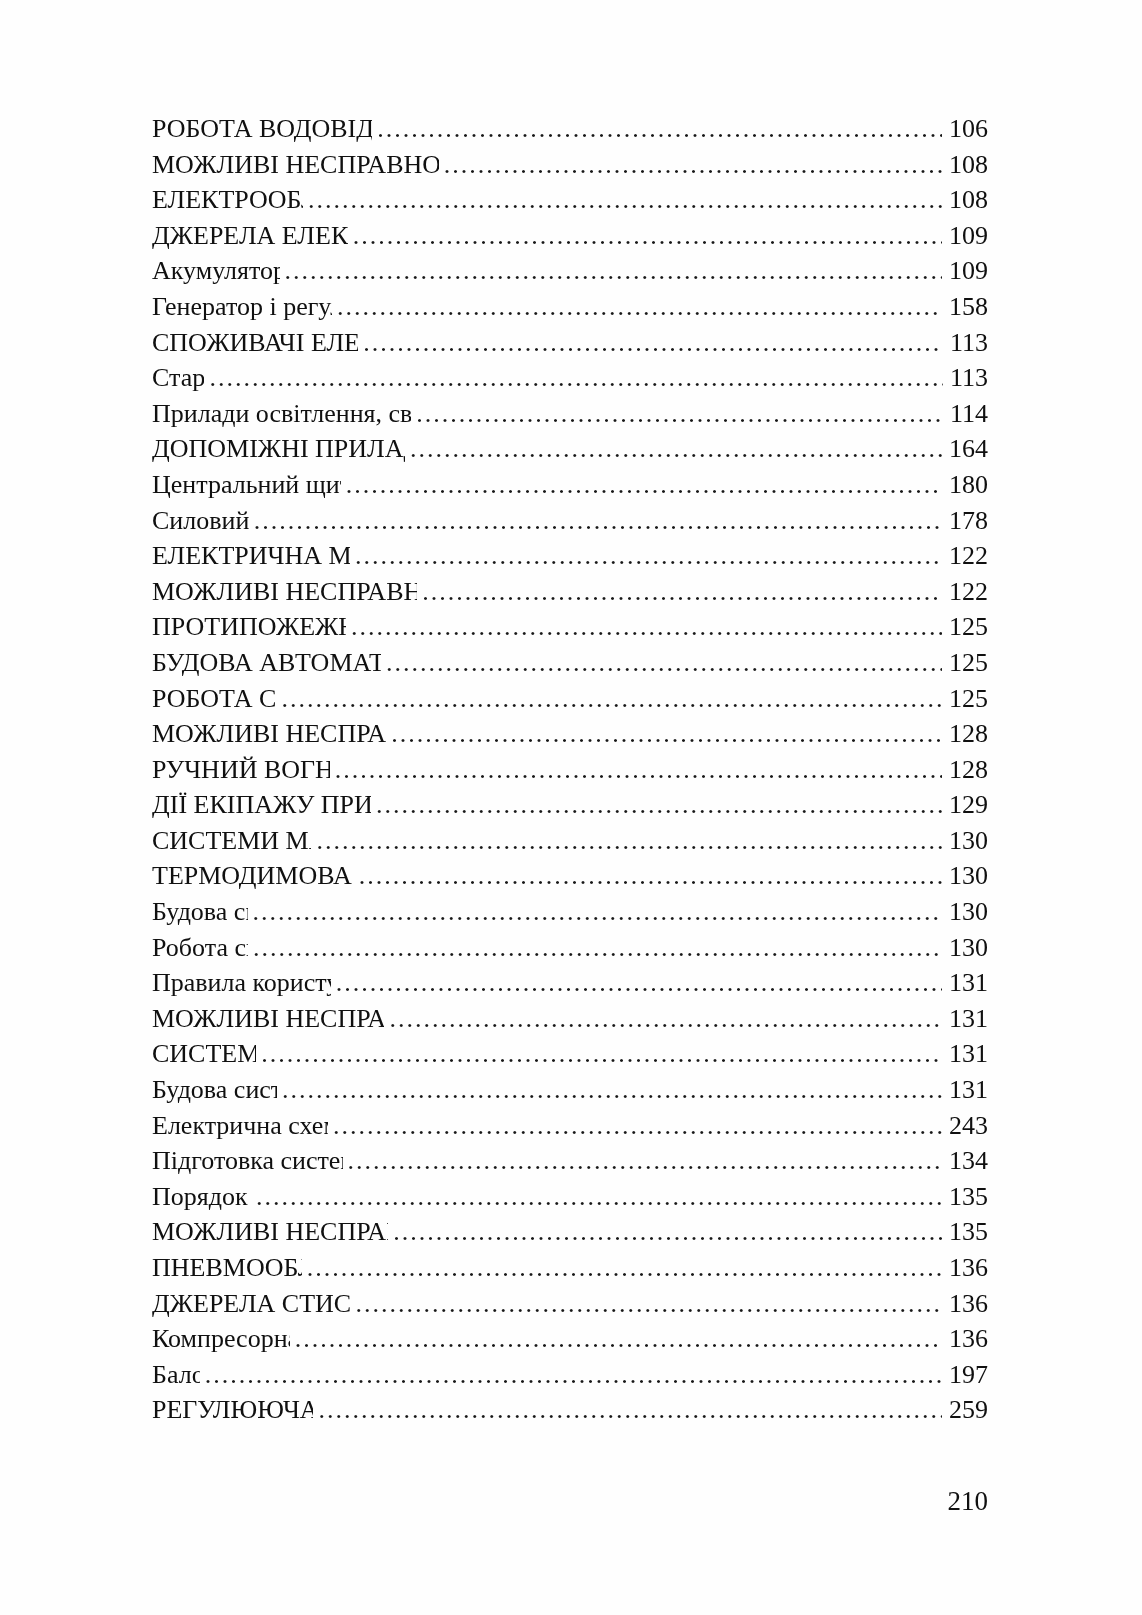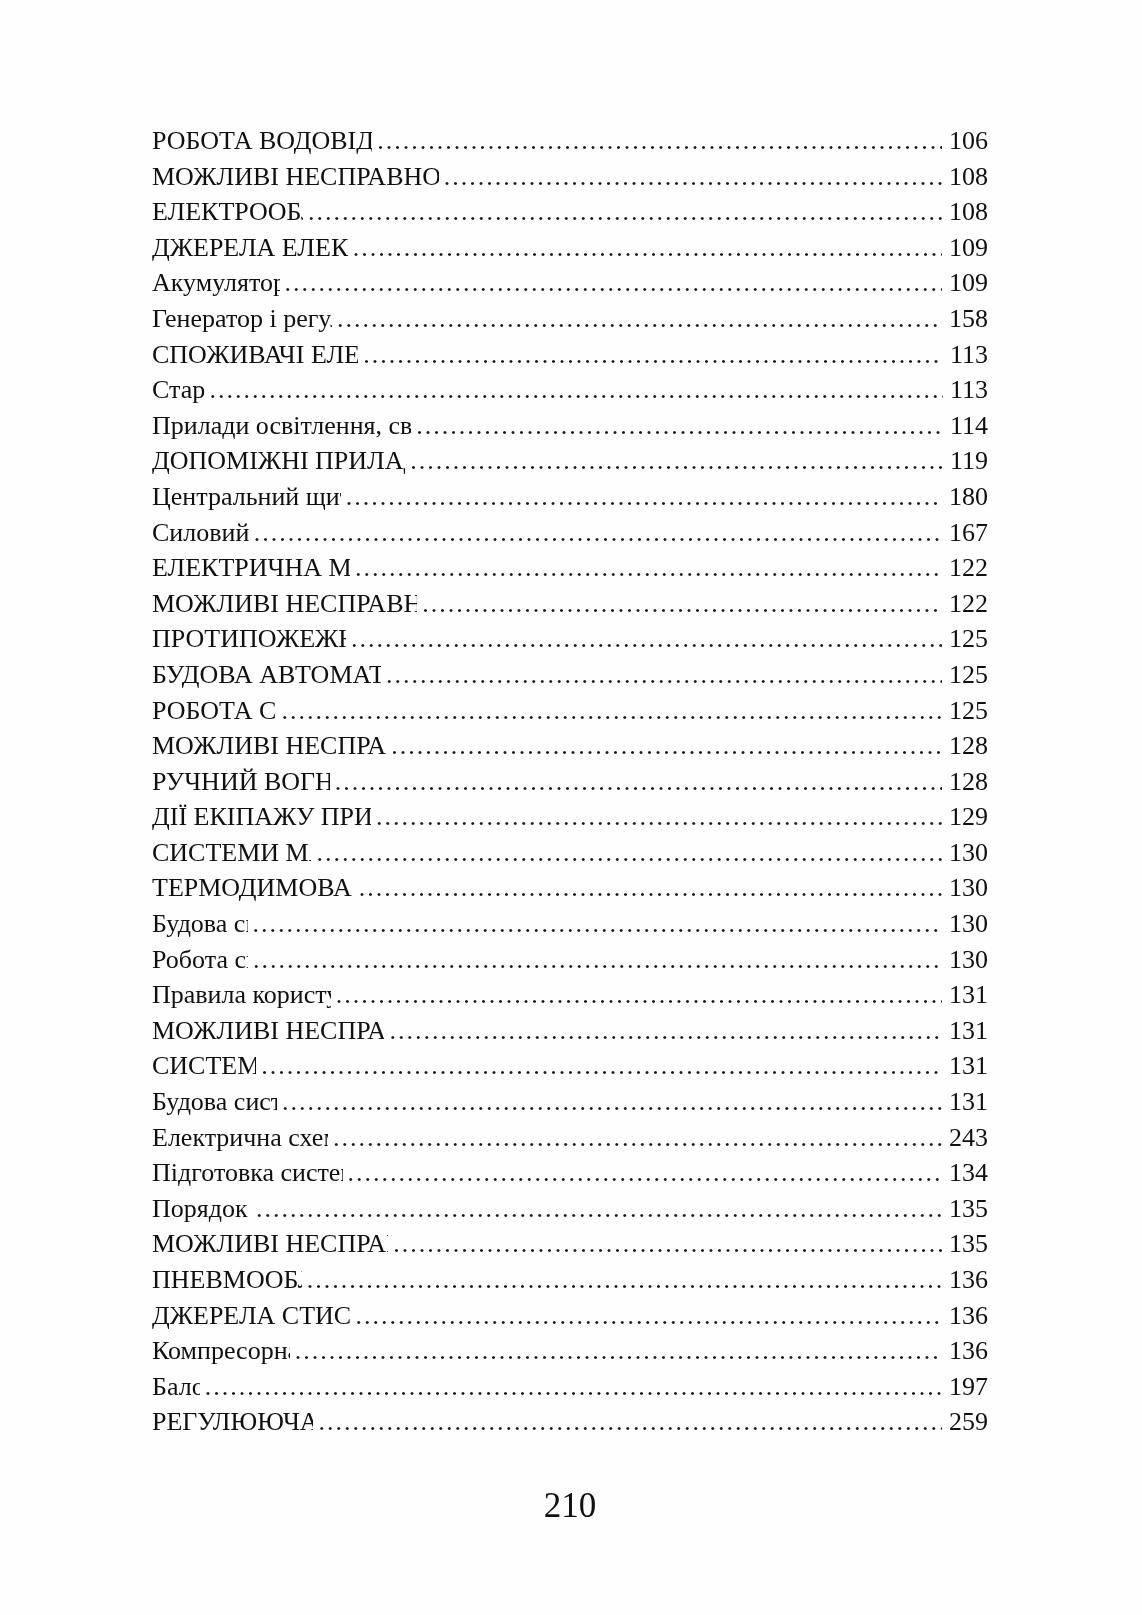--- a/index.html
+++ b/index.html
@@ -45,29 +45,28 @@
     letter-spacing: 2px;
     color: #181818;
   }
   .toc-dots::before {
     content: "..................................................................................................................................................";
   }
   .toc-page-num {
     flex: 0 0 auto;
     text-align: center;
     white-space: nowrap;
-    margin-top: 12px;
   }
   .footer {
     position: absolute;
     left: 152px;
     top: 1486px;
     width: 836px;
-    text-align: center;
-    font-size: 35px;
+    text-align: right;
+    font-size: 27px;
   }
 </style>
 </head>
 <body>
 
 <div class="page">
 
   <div class="toc" id="toc-list">
     <div class="toc-row">
       <span class="toc-title">РОБОТА ВОДОВІДКАЧУЮЧИХ ЗАСОБІВ</span>
@@ -119,33 +118,33 @@
 
     <div class="toc-row">
       <span class="toc-title">Прилади освітлення, світлової і дорожньої сигналізації</span>
       <span class="toc-dots"></span>
       <span class="toc-page-num">114</span>
     </div>
 
     <div class="toc-row">
       <span class="toc-title">ДОПОМІЖНІ ПРИЛАДИ ЕЛЕКТРООБЛАДНАННЯ</span>
       <span class="toc-dots"></span>
-      <span class="toc-page-num">119</span>
+      <span class="toc-page-num">164</span>
     </div>
 
     <div class="toc-row">
       <span class="toc-title">Центральний щиток механіка-водія</span>
       <span class="toc-dots"></span>
       <span class="toc-page-num">180</span>
     </div>
 
     <div class="toc-row">
       <span class="toc-title">Силовий щиток</span>
       <span class="toc-dots"></span>
-      <span class="toc-page-num">167</span>
+      <span class="toc-page-num">178</span>
     </div>
 
     <div class="toc-row">
       <span class="toc-title">ЕЛЕКТРИЧНА МЕРЕЖА МАШИНИ</span>
       <span class="toc-dots"></span>
       <span class="toc-page-num">122</span>
     </div>
 
     <div class="toc-row">
       <span class="toc-title">МОЖЛИВІ НЕСПРАВНОСТІ ЕЛЕКТРООБЛАДНАННЯ</span>

